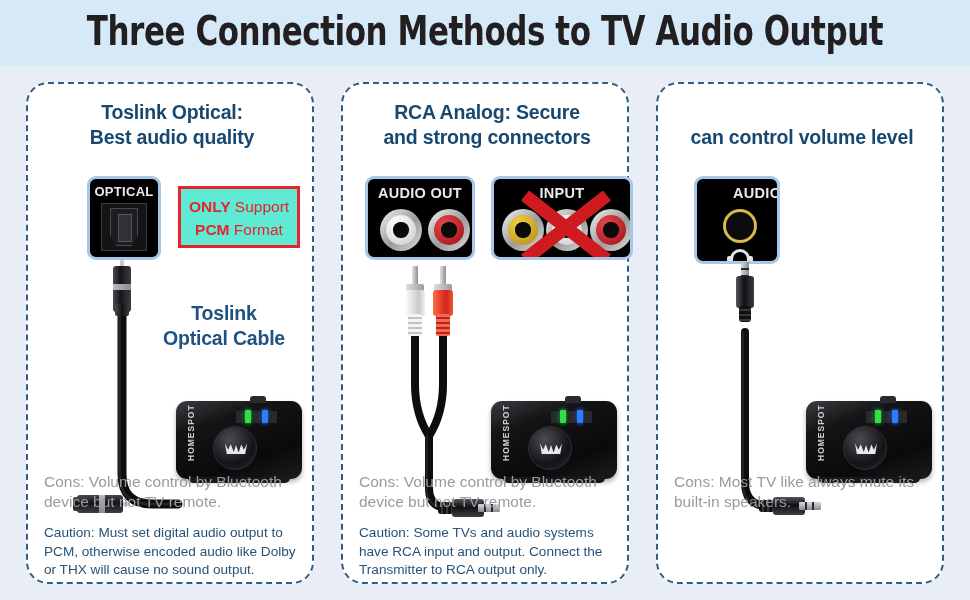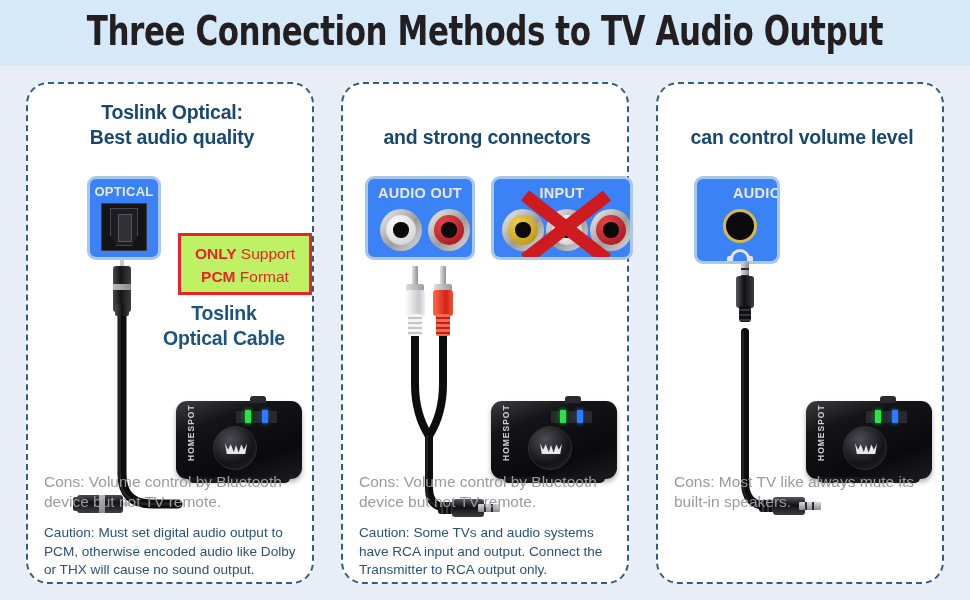--- a/index.html
+++ b/index.html
@@ -44,21 +44,21 @@
     text-align:center;
     font-size:19.5px; font-weight:bold;
     line-height:25px;
     color:#18486f;
     letter-spacing:-0.2px;
   }
 
   
   .port{
     position:absolute;
-    background:#3b82f6;
+    background:#000000;
     border:3px solid #a8c8e8;
     border-radius:9px;
     overflow:hidden;
   }
   .port-label{
     position:absolute; left:0; width:100%;
     text-align:center;
     color:#e9e9ec;
     font-weight:bold;
     letter-spacing:0.3px;
@@ -79,24 +79,23 @@
     border:1px solid #47474d;
     box-sizing:border-box;
   }
   .toslink-shape:after{
     content:""; position:absolute; left:16px; top:10px; width:12px; height:26px;
     background:#303036; border:1px solid #55555c;
   }
 
   
   .pcm-box{
-    position:absolute; left:150px; top:102px; width:134px; height:62px;
+    position:absolute; left:150px; top:102px; width:122px; height:62px;
     border:3px solid #e8232a;
-    background:#bef264;
-    margin-top:47px;
+    background:#5eead4;
   }
   .pcm-line{
     position:absolute; left:0; width:100%;
     text-align:center;
     font-size:15.5px; color:#e8232a;
     white-space:nowrap;
   }
   .pcm-line.l1{ top:9px; }
   .pcm-line.l2{ top:32px; }
   .pcm-strong{ font-weight:bold; }
@@ -400,21 +399,21 @@
       <div class="btn"></div>
     </div>
 
     <div class="cons-text">Cons: Volume control by Bluetooth device but not TV remote.</div>
     <div class="caution-text">Caution: Must set digital audio output to PCM, otherwise encoded audio like Dolby or THX will cause no sound output.</div>
   </div>
 
   <div class="panel p2">
 
     <div class="panel-title">
-      <br>
+      <span>RCA Analog: Secure</span><br>
       <span>and strong connectors</span>
     </div>
 
     <div class="port port-in">
       <div class="port-label">INPUT</div>
       <div class="rca-jack j1">
         <div class="ring"></div>
         <div class="inner yellow"></div>
         <div class="hole"></div>
       </div>

